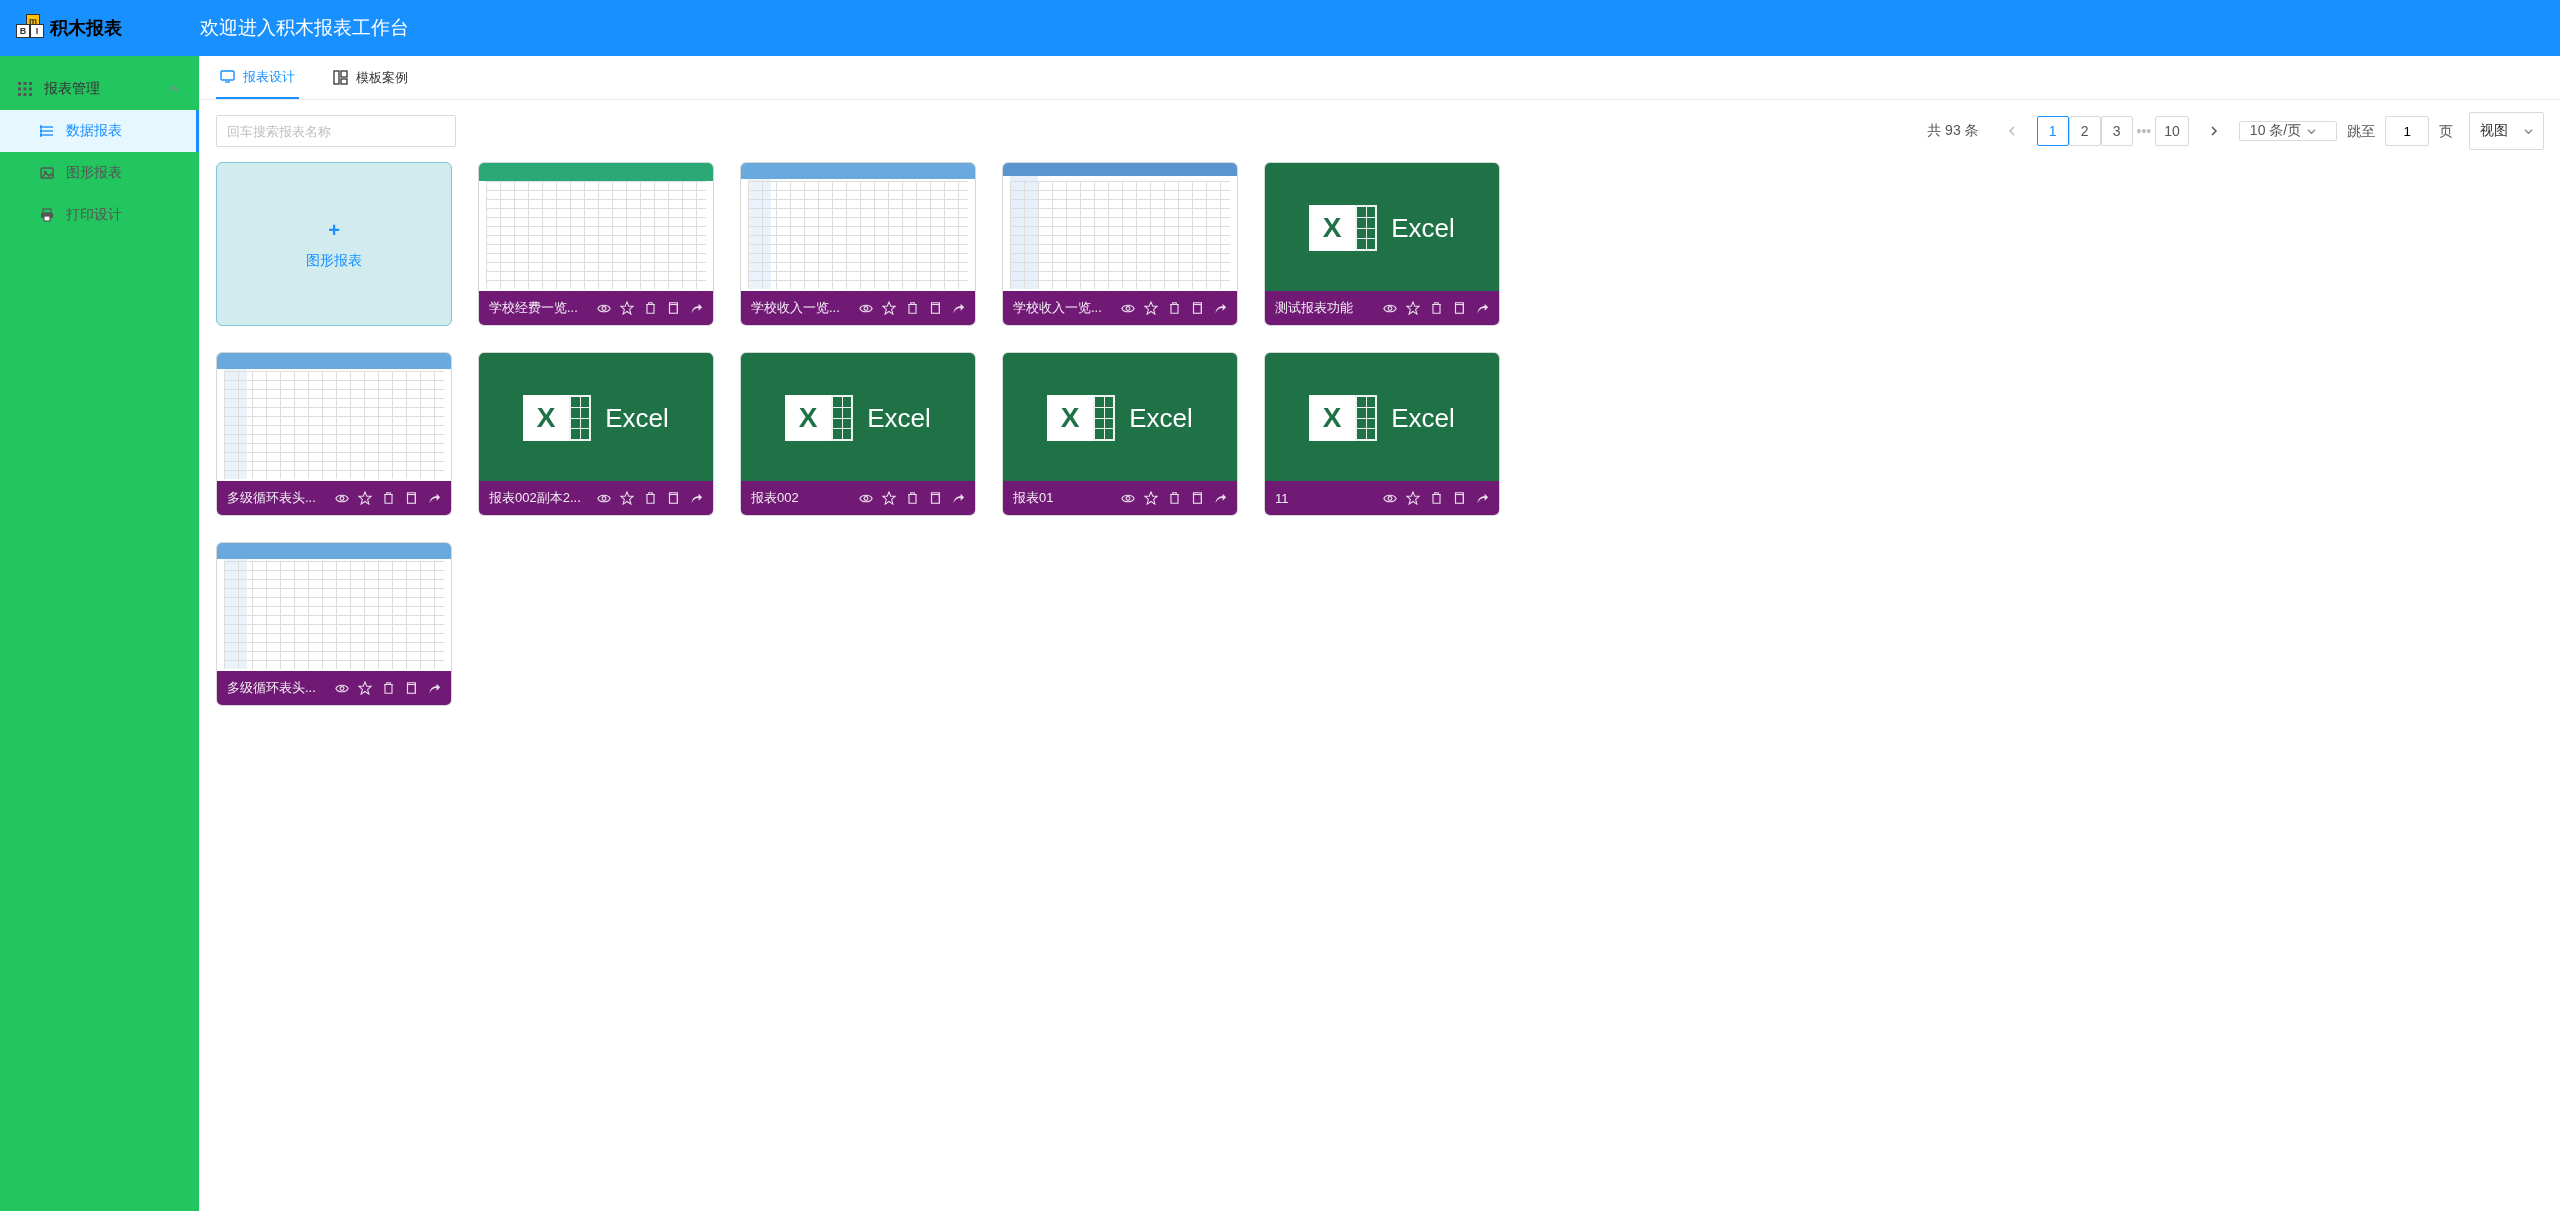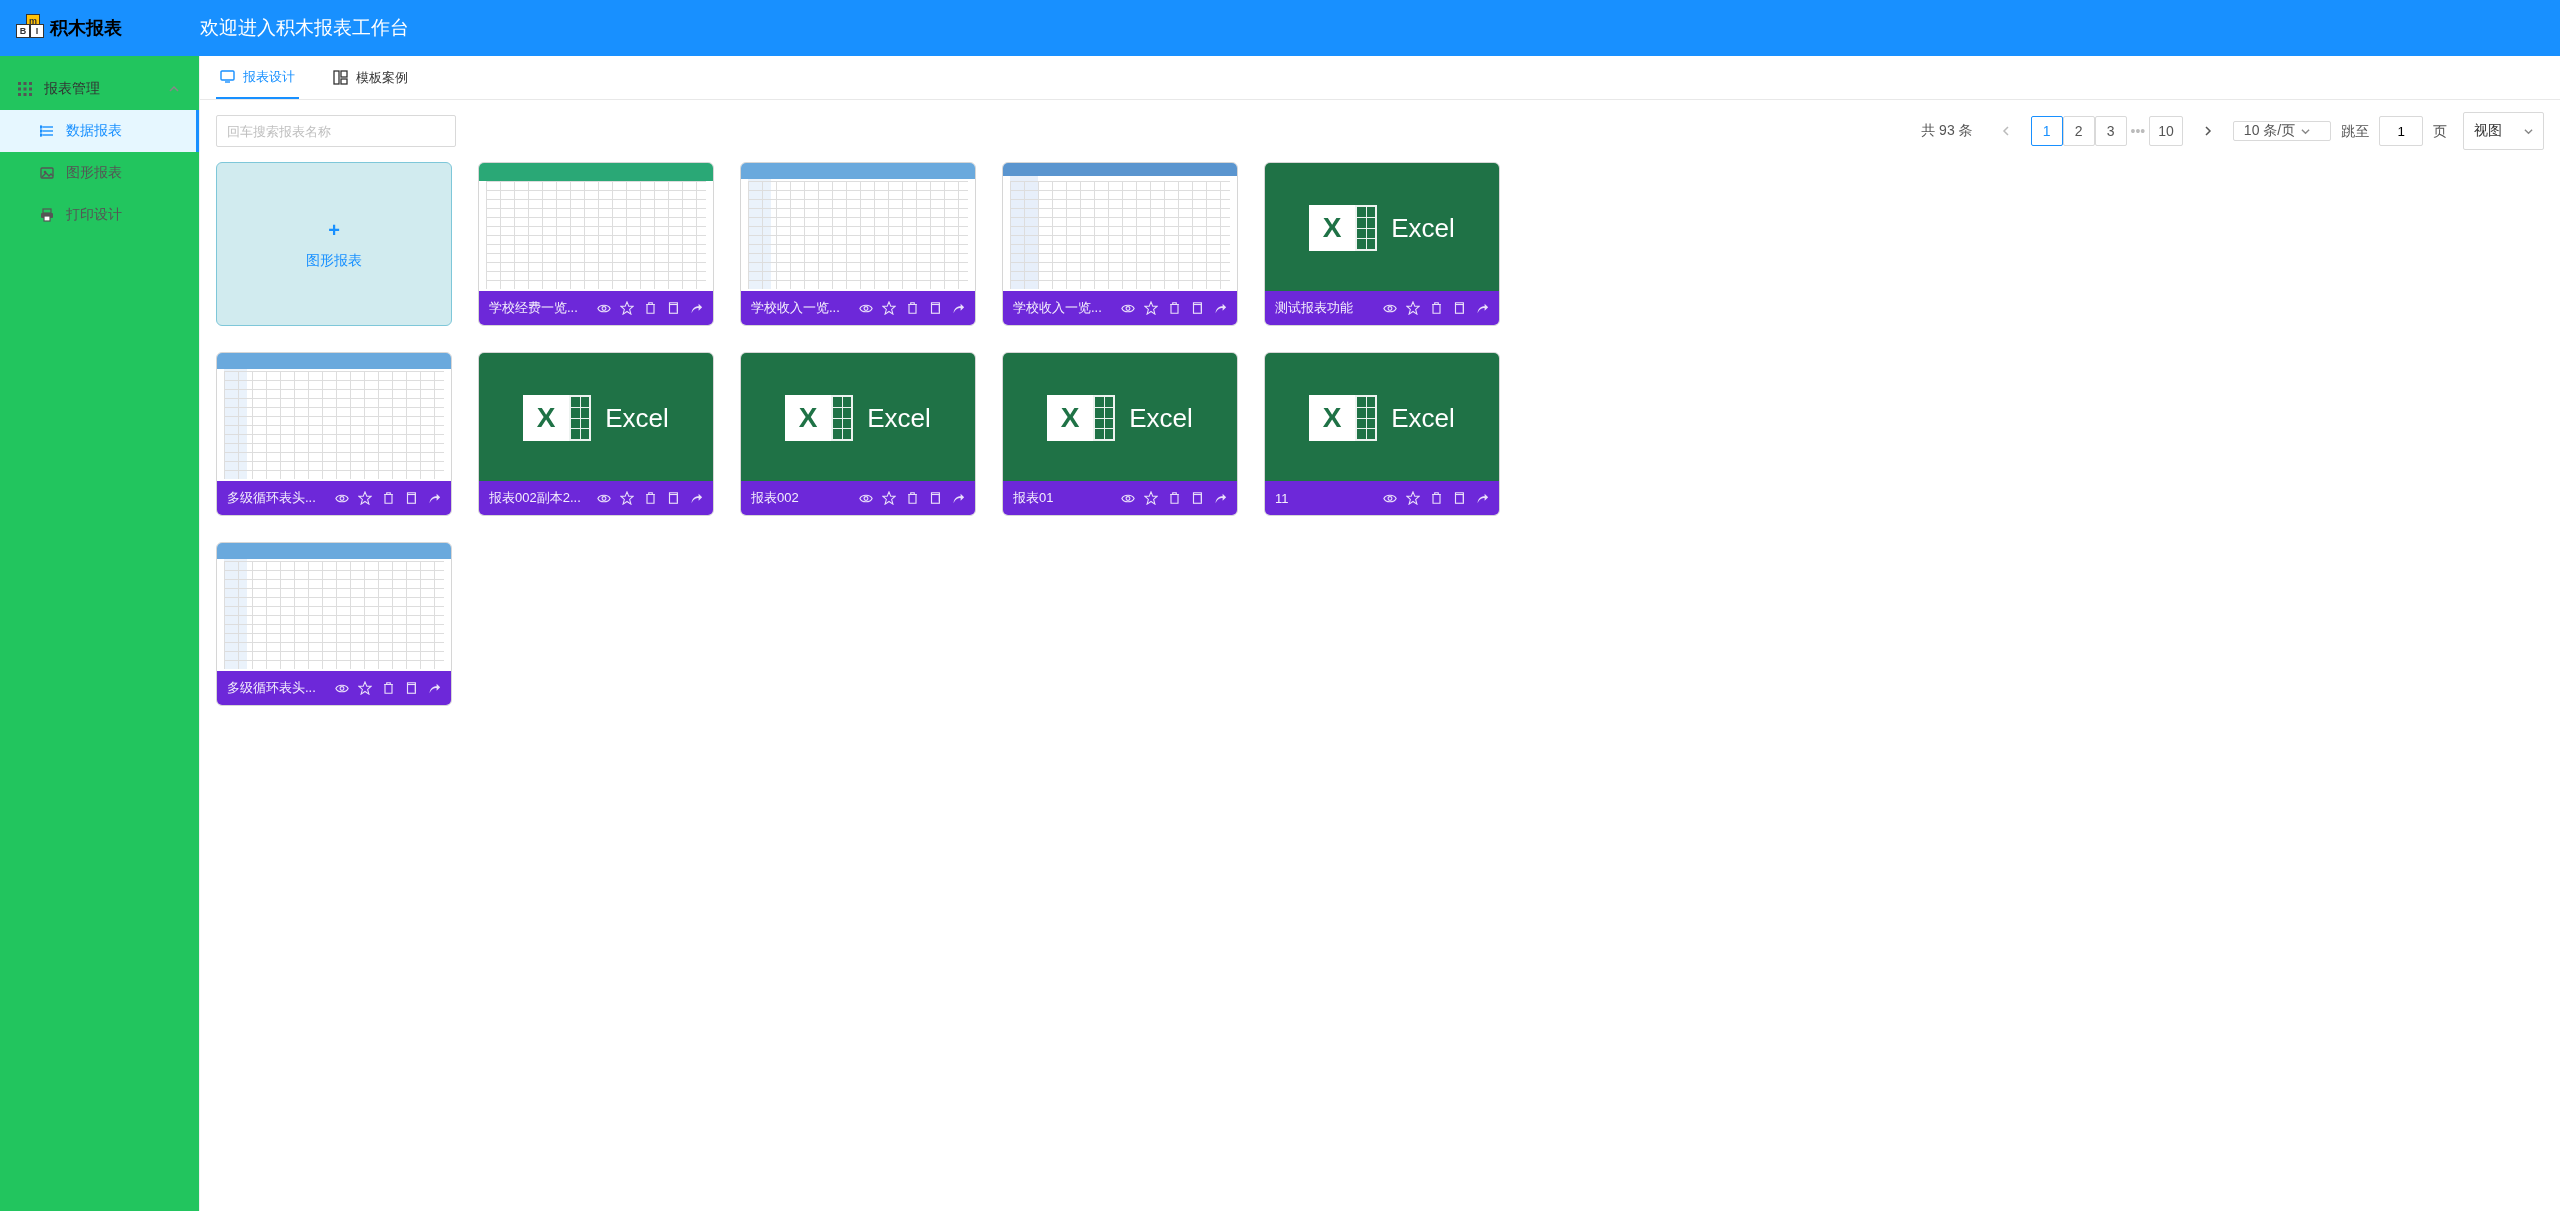--- a/index.html
+++ b/index.html
@@ -32,38 +32,38 @@
 .tool-spacer { flex: 1; }
 .pager { display: flex; align-items: center; gap: 10px; color: #555; }
 .pager .total { margin-right: 8px; }
 .pg-btn { height: 30px; min-width: 30px; padding: 0 8px; border: 1px solid #d9d9d9; background: #fff; border-radius: 2px; display: inline-flex; align-items: center; justify-content: center; cursor: pointer; color:#555;}
 .pg-btn.num { min-width: 32px; }
 .pg-btn.active { border-color: #1890ff; color: #1890ff; }
 .pg-btn.nav { border: none; }
 .pg-ellipsis { color: #bbb; padding: 0 4px; }
 .pg-select { height: 20px; border: 1px solid #d9d9d9; border-radius: 2px; padding: 0 20px 0 10px; background:#fff; cursor:pointer; display:inline-flex; align-items:center; gap:6px;}
 .pg-jump input { width: 44px; height: 30px; border:1px solid #d9d9d9; border-radius:2px; text-align:center; margin: 0 6px;}
-.view-select { height: 30px; border:1px solid #d9d9d9; border-radius:2px; padding:18px 10px; background:#fff; display:inline-flex; align-items:center; gap:22px; cursor:pointer; margin-left:auto;}
+.view-select { height: 30px; border:1px solid #d9d9d9; border-radius:2px; padding:18px 10px; background:#fff; display:inline-flex; align-items:center; gap:16px; cursor:pointer; margin-left:auto;}
 .grid { padding: 0 16px 30px; display: grid; grid-template-columns: repeat(5, 236px); gap: 26px; }
 .card { width: 236px; height: 164px; border-radius: 6px; overflow: hidden; position: relative; border: 1px solid #d6d6d6; }
 .card.new-card { border: 1px solid #7ec7d9; background: #d1ebef; display:flex; flex-direction:column; align-items:center; justify-content:center; color:#1890ff; cursor:pointer; gap:10px;}
 .card.new-card .plus { font-size: 20px; font-weight: 600;}
 .card .thumb { width: 100%; height: 130px; display:flex; align-items:center; justify-content:center; overflow:hidden;}
 .card .thumb.excel { background:#1f7246; color:#fff; display:flex; align-items:center; justify-content:center; gap:14px;}
 .thumb.excel .xbox { width:46px; height:46px; background:#fff; color:#1f7246; font-size:28px; font-weight:700; display:flex; align-items:center; justify-content:center;}
 .thumb.excel .xsheet { width:22px; height:46px; background:#fff; opacity:.92; display:grid; grid-template-rows:repeat(4,1fr); grid-template-columns:repeat(2,1fr); gap:1px; padding:2px;}
 .thumb.excel .xsheet div{ background:#1f7246;}
 .thumb.excel .etxt { font-size:26px; font-weight:300;}
 .thumb.table-green{ background:linear-gradient(#2aa876 0 14%, #fff 14%); position:relative;}
 .thumb.table-blue{ background:linear-gradient(#6aa9dd 0 12%, #fff 12%); position:relative;}
 .thumb.table-blue2{ background:linear-gradient(#5a95cf 0 10%, #fff 10%); position:relative;}
 .thumb .grid-lines{ position:absolute; inset:14% 3% 3% 3%; background-image:repeating-linear-gradient(#ddd 0 1px, transparent 1px 9px), repeating-linear-gradient(90deg,#ddd 0 1px, transparent 1px 14px);}
 .thumb.table-blue .left-col{ position:absolute; left:3%; top:12%; bottom:3%; width:10%; background:#eaf2fb;}
 .thumb.table-blue2 .left-col{ position:absolute; left:3%; top:10%; bottom:3%; width:12%; background:#e7effa;}
-.card .bar { position:absolute; left:0; right:0; bottom:0; height:34px; background:#6d28d9; color:#fff; display:flex; align-items:center; padding:0 10px; font-size:13px;}
+.card .bar { position:absolute; left:0; right:0; bottom:0; height:34px; background:#701a75; color:#fff; display:flex; align-items:center; padding:0 10px; font-size:13px;}
 .card .bar .name { flex:1; white-space:nowrap; overflow:hidden; text-overflow:ellipsis; opacity:.92;}
 .card .bar .acts { display:flex; gap:9px; opacity:.85;}
 .card .bar .acts i { width:14px; height:14px; display:inline-flex; align-items:center; justify-content:center; cursor:pointer; font-style:normal; font-size:14px;}
 svg { display:block;}
 </style>
 </head>
 <body>
 
 <div class="app">
   <div class="header">

